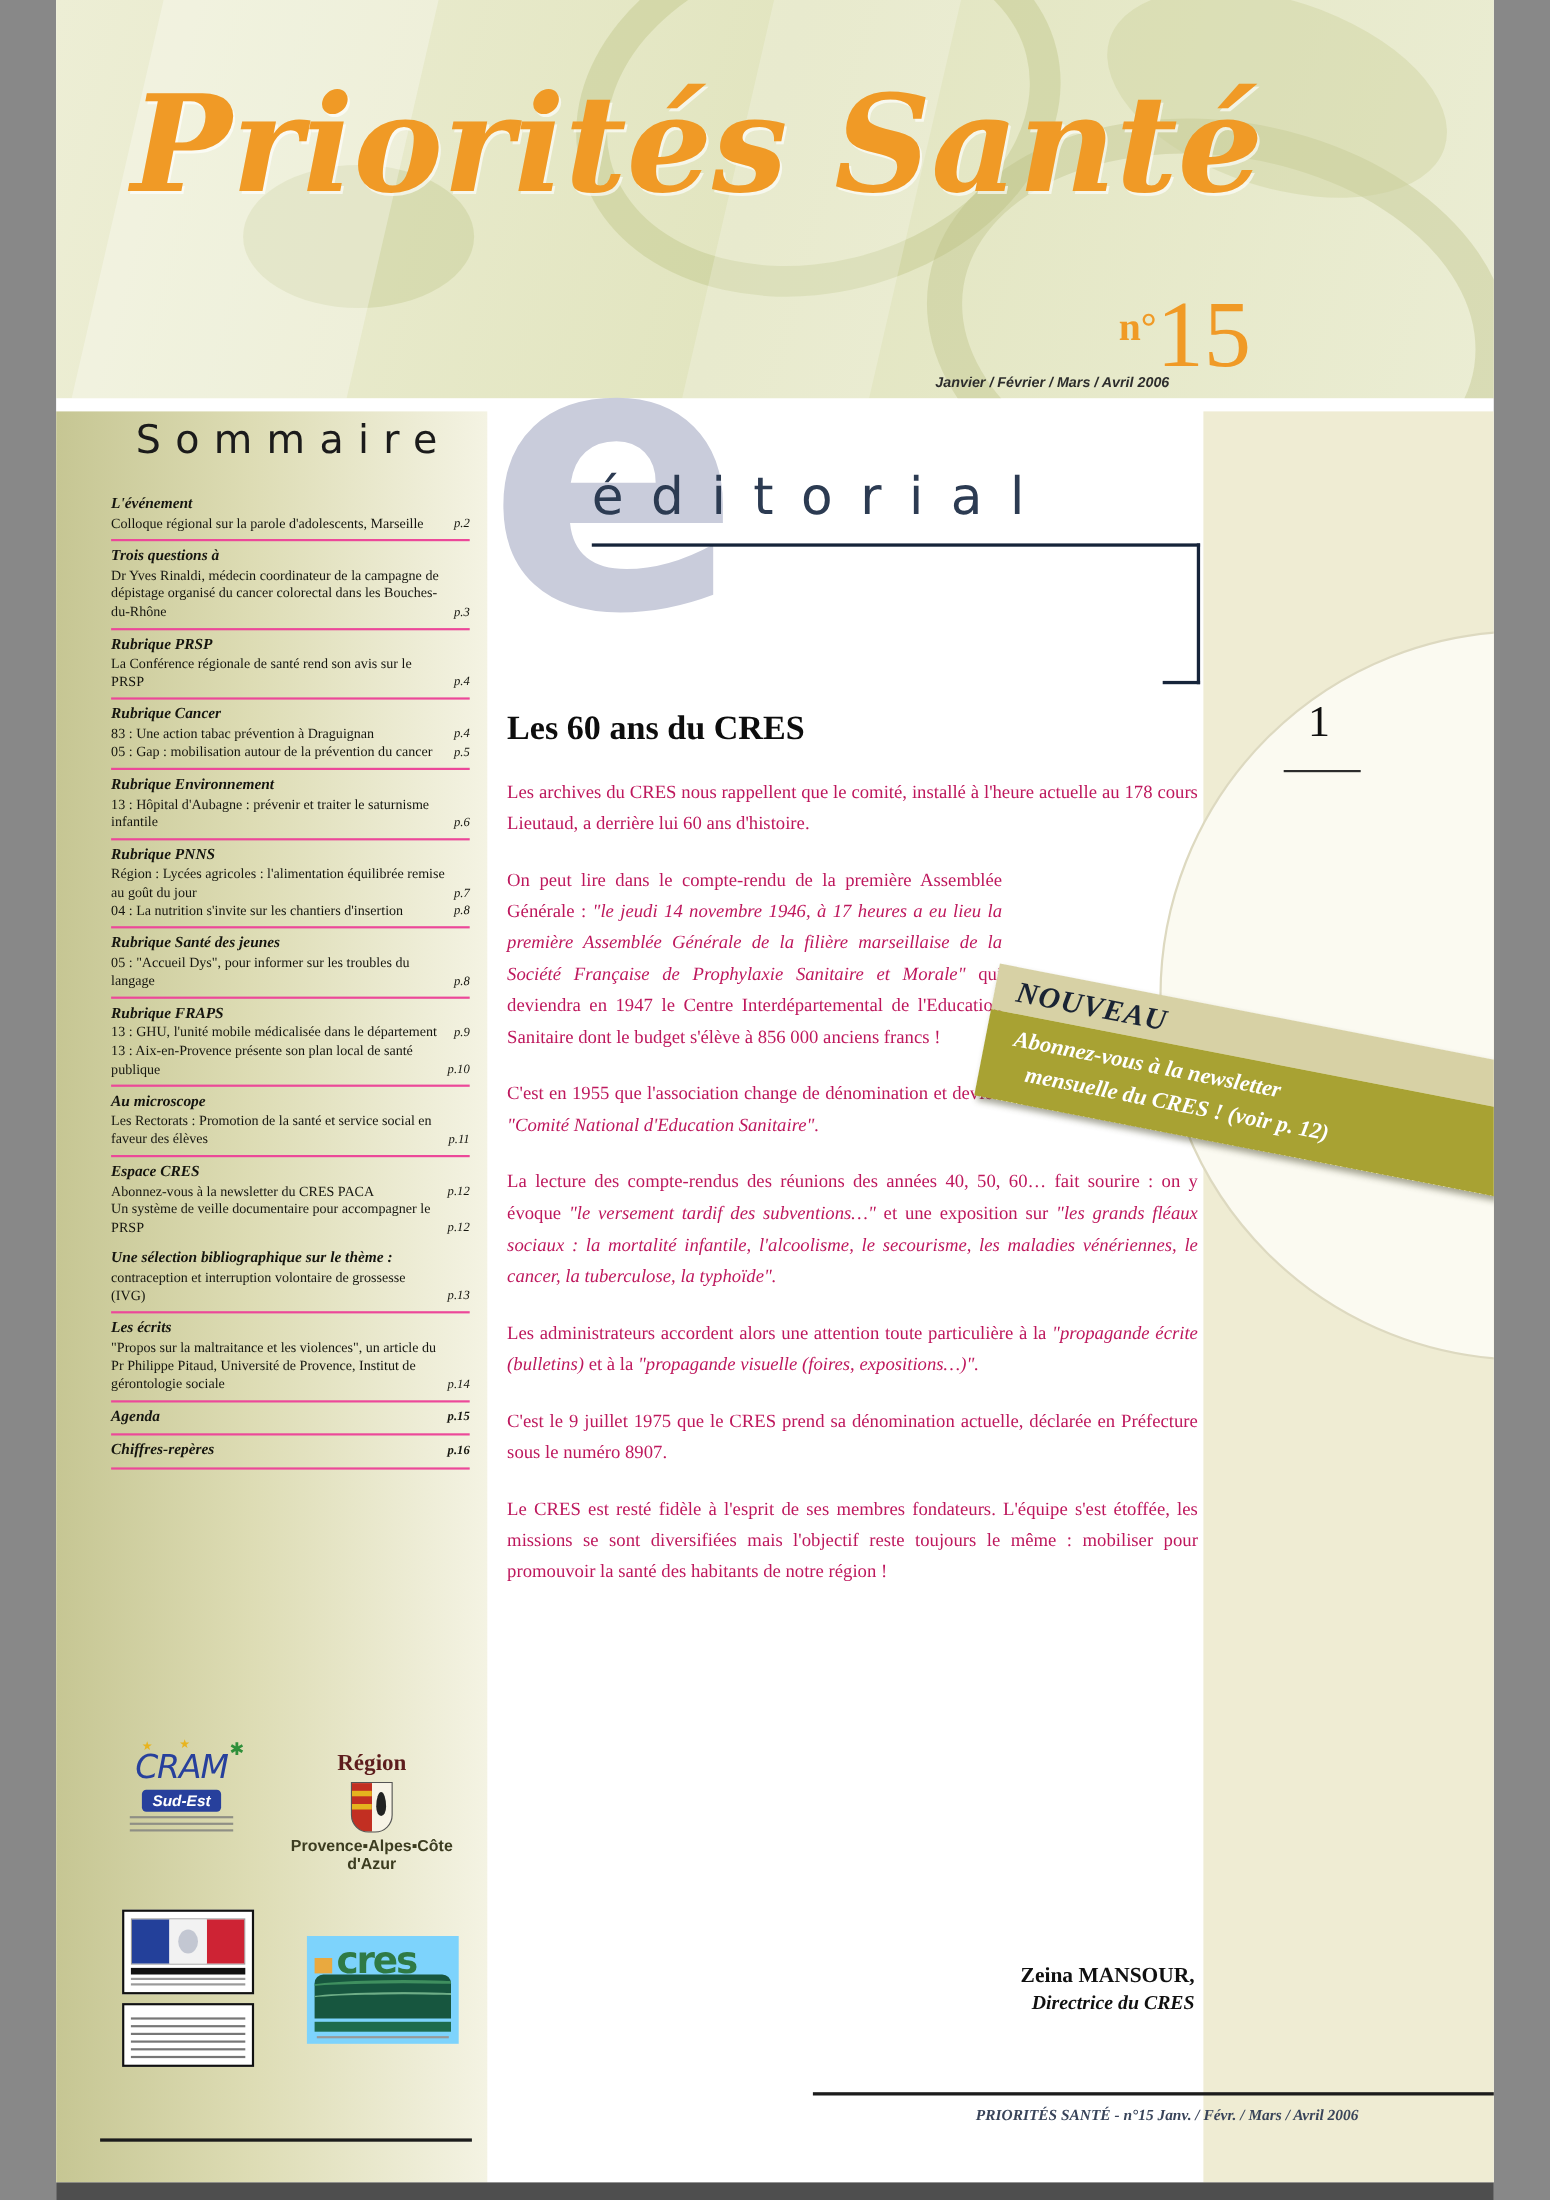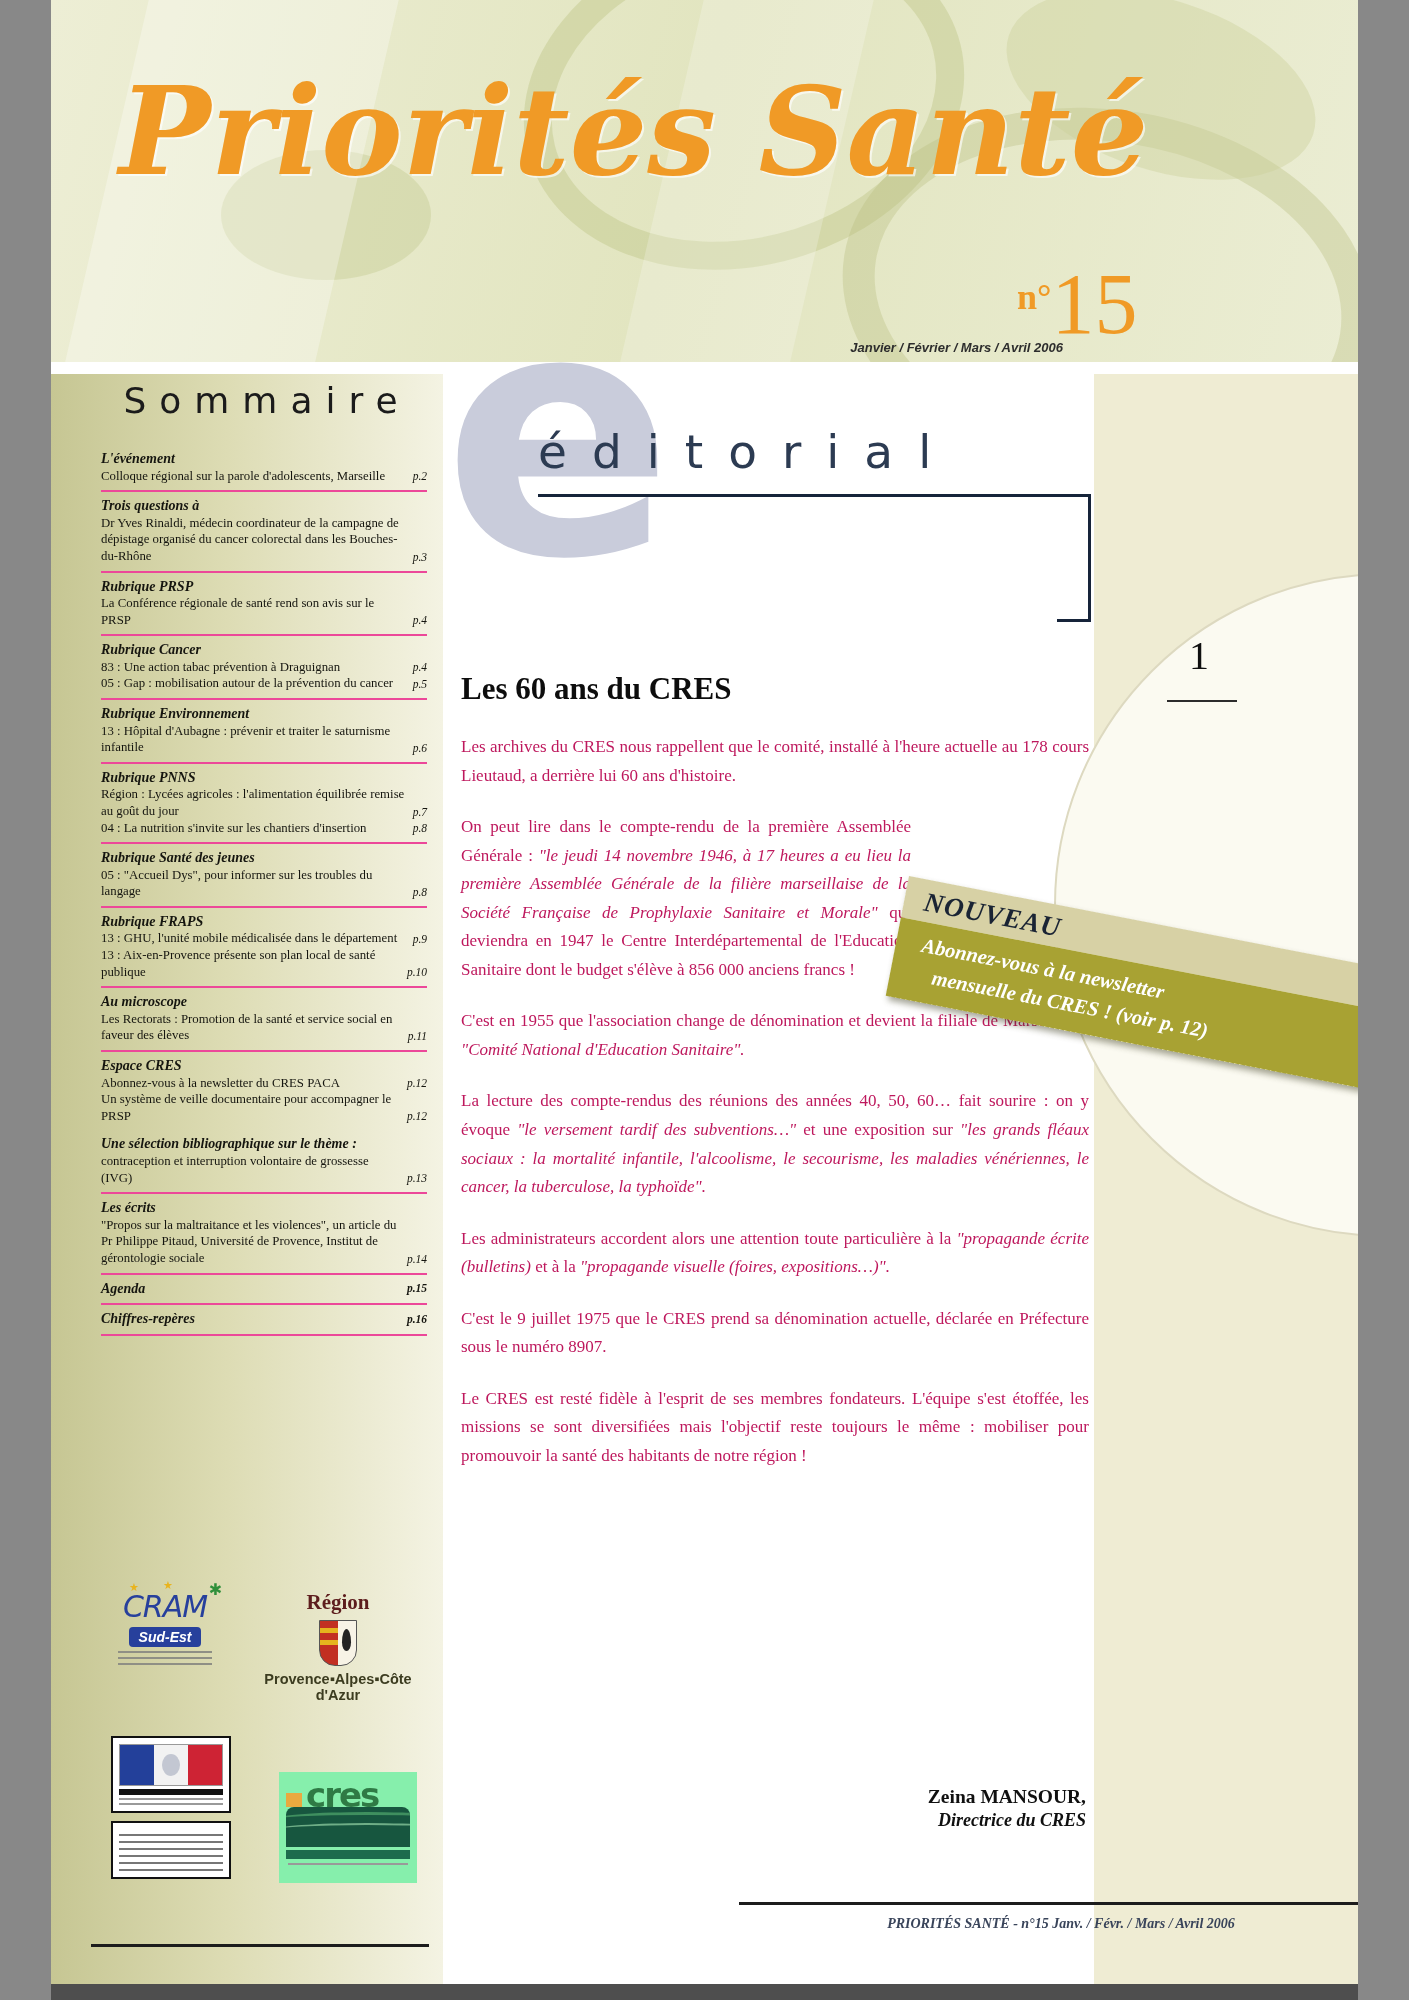--- a/index.html
+++ b/index.html
@@ -49,21 +49,21 @@
 
   
   .big-e{position:absolute;left:392px;top:265px;font-family:"DejaVu Sans",sans-serif;font-weight:bold;
     font-size:340px;line-height:1;color:#c9ccdb;z-index:0;}
   .edit-label{position:absolute;left:487px;top:424px;font-family:"DejaVu Sans",sans-serif;font-size:47px;
     color:#2c3b52;letter-spacing:25px;z-index:2;white-space:nowrap;}
   .edit-underline{position:absolute;left:487px;top:494px;width:553px;height:3px;background:#16243a;z-index:2;}
   .edit-vline{position:absolute;left:1037px;top:494px;width:3px;height:128px;background:#16243a;z-index:2;}
   .edit-tick{position:absolute;left:1006px;top:619px;width:34px;height:3px;background:#16243a;z-index:2;}
   .edit-col{position:absolute;left:410px;top:575px;width:628px;z-index:3;}
-  .edit-headline{font-size:31px;font-weight:bold;color:#0d0d0d;margin:96px 0 26px;}
+  .edit-headline{font-size:31px;font-weight:bold;color:#0d0d0d;margin:69px 0 26px;}
   .edit-para{font-size:17px;line-height:1.68;text-align:justify;color:#be185d;margin:0 0 23px;}
   .edit-para .ital{font-style:italic;}
   .badge-spacer{float:right;width:178px;height:152px;}
   .signature{position:absolute;left:660px;top:1786px;width:375px;text-align:right;z-index:4;}
   .sig-name{font-size:19.5px;font-weight:bold;color:#101010;}
   .sig-role{font-size:18px;font-style:italic;color:#101010;margin-top:2px;font-weight:bold;}
 
   
   .badge{position:absolute;left:858px;top:876px;width:484px;z-index:6;transform:rotate(11deg);
     transform-origin:0 0;box-shadow:3px 4px 6px rgba(60,60,30,.45);}
@@ -108,21 +108,21 @@
   .rf-flag{display:flex;height:40px;border:1px solid #999;}
   .rf-flag .b{flex:1;background:#23409a;}
   .rf-flag .w{flex:1;background:#f2f2f2;position:relative;}
   .rf-flag .w .emblem{position:absolute;left:50%;top:50%;width:18px;height:22px;margin:-11px 0 0 -9px;
     background:#c3c7d2;border-radius:50%;}
   .rf-flag .r{flex:1;background:#ce2334;}
   .rf-bar{height:6px;background:#111;margin-top:3px;}
   .rf-lines div{height:2px;background:#9a9a9a;margin-top:3px;}
   .rf-lines2 div{height:2px;background:#777;margin-top:5px;}
 
-  .logo-cres{position:absolute;left:228px;top:1760px;width:124px;background:#86efac;padding:8px 7px 18px;z-index:3;margin-top:12px;}
+  .logo-cres{position:absolute;left:228px;top:1760px;width:124px;background:#7dd3fc;padding:8px 7px 5px;z-index:3;}
   .cres-word{font-family:"DejaVu Sans",sans-serif;font-weight:bold;font-size:34px;color:#2f7a45;
     letter-spacing:-2px;line-height:.9;}
   .cres-orange{width:16px;height:14px;background:#e9a93f;display:inline-block;margin-right:4px;}
   .cres-band{height:40px;background:#17563f;border-radius:8px 8px 0 0;margin-top:-4px;position:relative;overflow:hidden;}
   .cres-band .arc1{position:absolute;left:-12px;top:5px;width:150%;height:12px;border-radius:50%;
     border-top:3px solid #3f8f5f;}
   .cres-band .arc2{position:absolute;left:-12px;top:16px;width:150%;height:12px;border-radius:50%;
     border-top:2px solid #6fae87;}
   .cres-footbar{height:9px;background:#1d6b4d;margin-top:3px;}
   .cres-caption{height:2px;background:#999;margin:4px 2px 0;}

